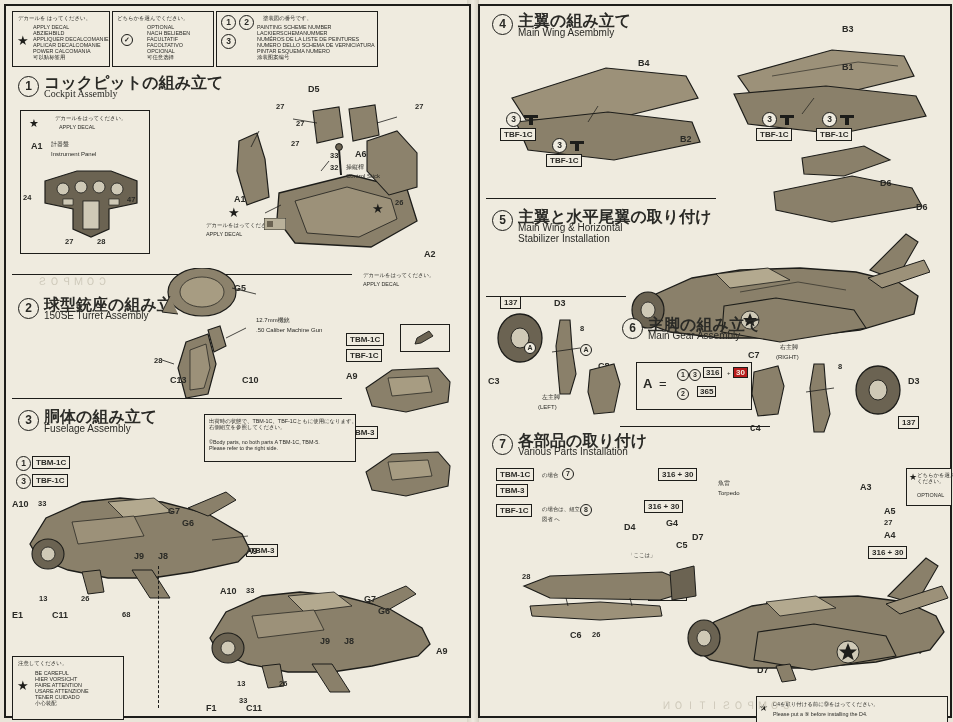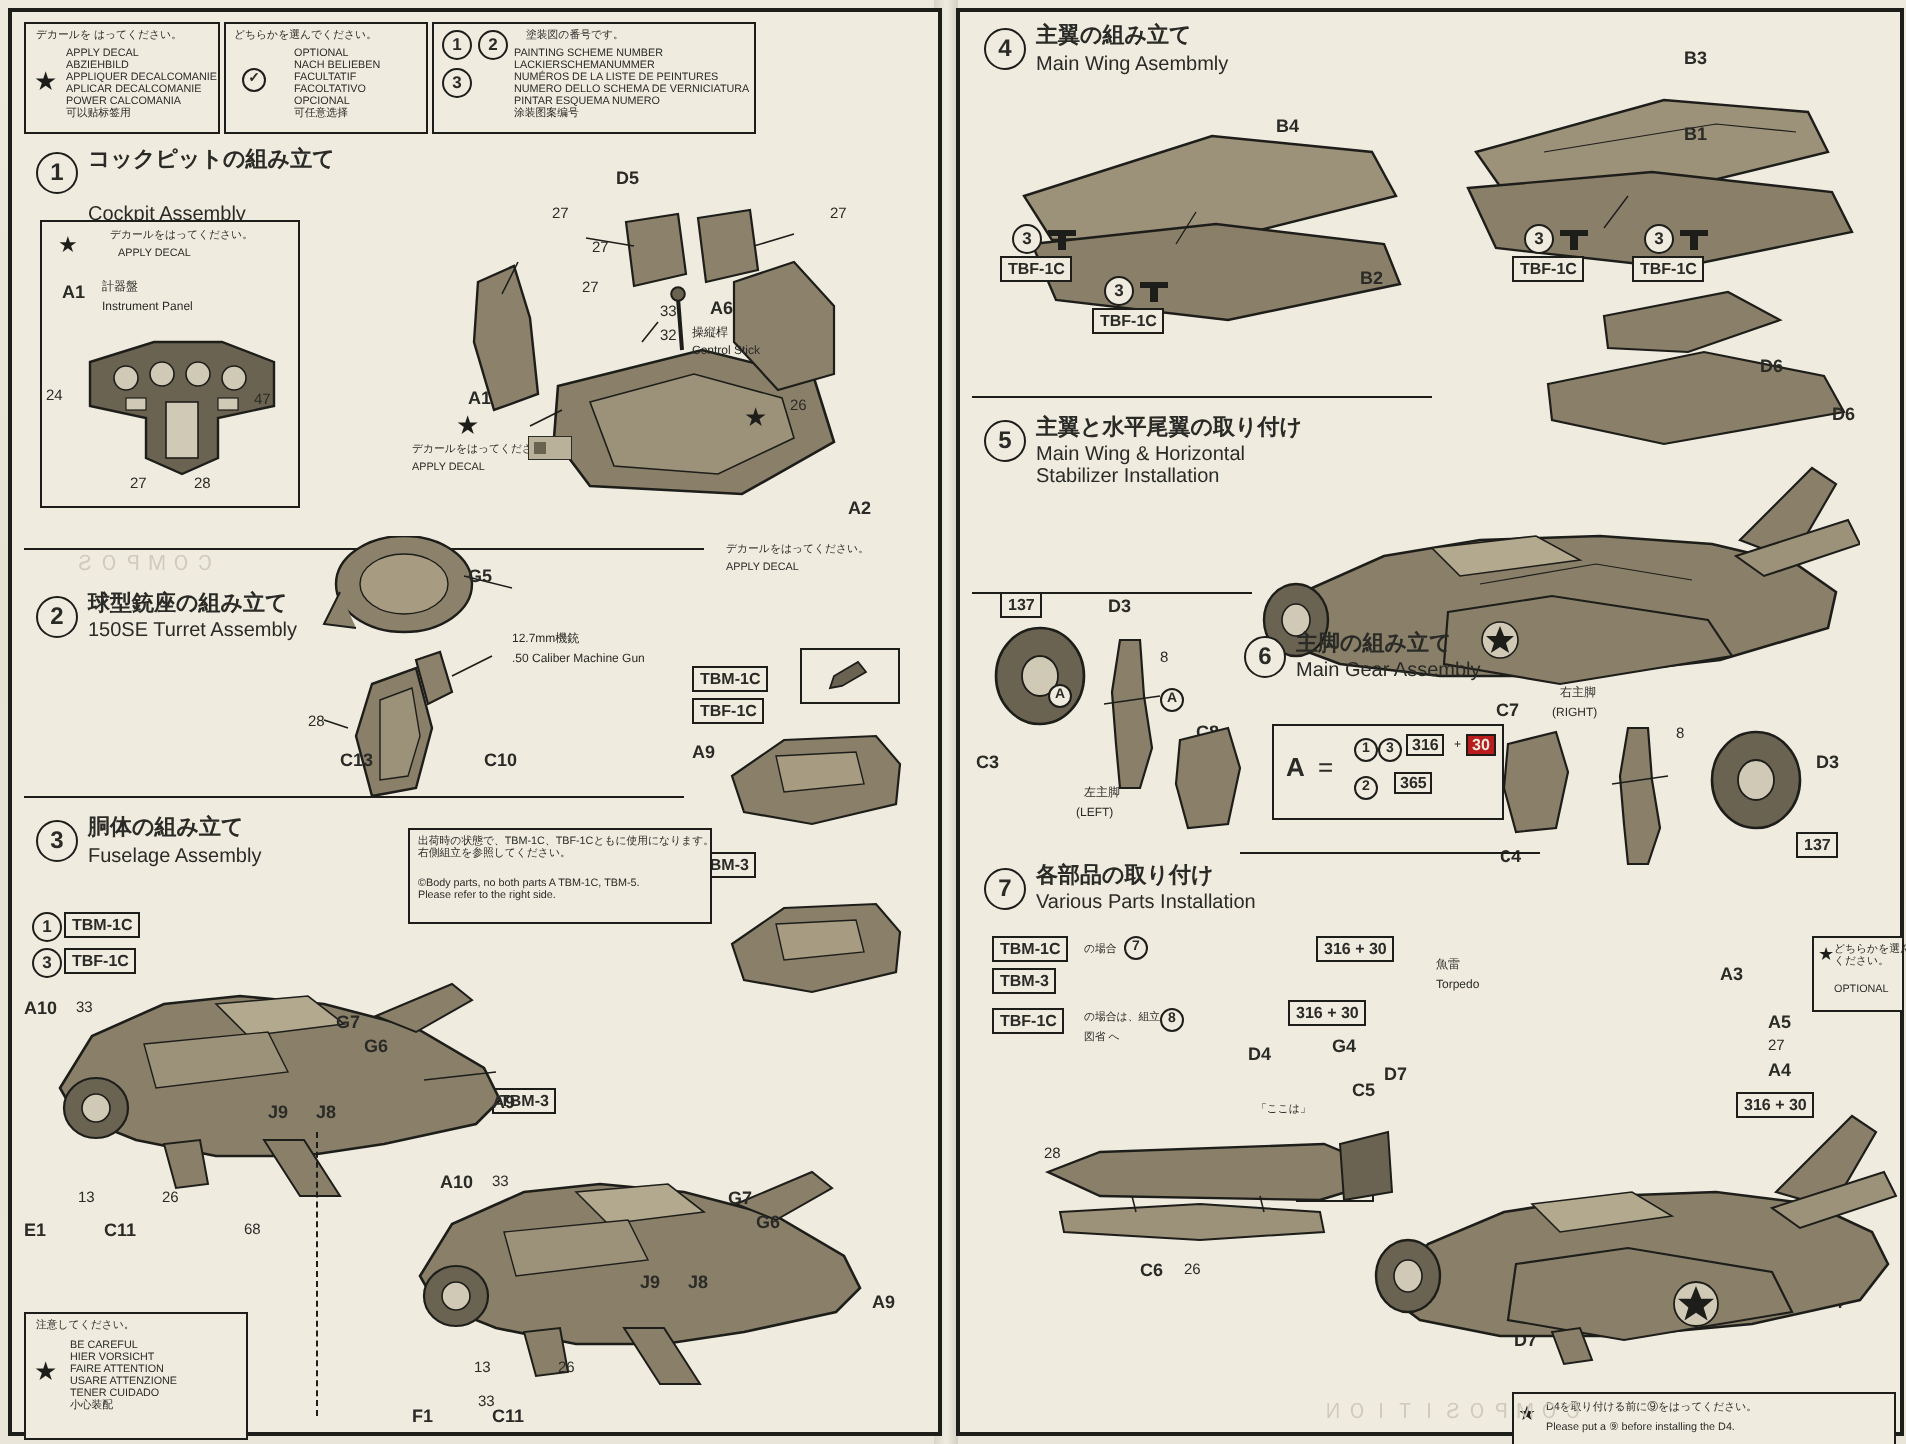--- a/index.html
+++ b/index.html
@@ -27,31 +27,31 @@
   .gutter{
     position:absolute;left:467px;top:0;width:12px;height:722px;
     background:linear-gradient(90deg,#d8d4c6,#efece1,#d4d0c2);
   }
   
   .box{position:absolute;border:1.5px solid #1d1d1a;background:#efebdf;}
   .thin{border-width:1px;}
   .txt{position:absolute;white-space:pre;line-height:1.12;}
   .tiny{font-size:6px;}
   .tiny5{font-size:5.4px;}
-  .sectitle-jp{font-size:11px;font-weight:bold;text-align:right;}
+  .sectitle-jp{font-size:16px;font-weight:bold;text-align:right;}
   .sectitle-en{font-size:10px;}
   .num-circle{
     position:absolute;width:19px;height:19px;border-radius:50%;
     border:1.6px solid #1d1d1a;background:#efebdf;
     font-size:12px;font-weight:bold;text-align:center;line-height:18px;
   }
   .num-circle.sm{width:13px;height:13px;font-size:8.5px;line-height:12px;border-width:1.2px;}
   .num-circle.xs{width:10px;height:10px;font-size:7px;line-height:9px;border-width:1px;}
   .part-lbl{position:absolute;font-size:9px;font-weight:bold;}
-  .part-sm{position:absolute;font-size:7.5px;font-weight:normal;}
+  .part-sm{position:absolute;font-size:7.5px;font-weight:bold;}
   .star{
     position:absolute;color:#1d1d1a;font-size:13px;line-height:13px;
   }
   .tagbox{
     position:absolute;border:1.4px solid #1d1d1a;background:#efebdf;
     font-size:8px;font-weight:bold;padding:1px 3px;white-space:nowrap;
   }
   .tagbox.dark{background:#b91c1c;color:#efebdf;}
   
   .art{position:absolute;}
@@ -101,21 +101,21 @@
     <div class="txt tiny5" style="left:40px;top:12px;">PAINTING SCHEME NUMBER
 LACKIERSCHEMANUMMER
 NUMÉROS DE LA LISTE DE PEINTURES
 NUMERO DELLO SCHEMA DE VERNICIATURA
 PINTAR ESQUEMA NUMERO
 涂装图案编号</div>
   </div>
 
   <div class="num-circle" style="left:12px;top:70px;">1</div>
   <div class="txt sectitle-jp" style="left:38px;top:68px;">コックピットの組み立て</div>
-  <div class="txt sectitle-en" style="left:38px;top:96px;">Cockpit Assembly</div>
+  <div class="txt sectitle-en" style="left:38px;top:82px;font-family:Liberation Serif, serif;">Cockpit Assembly</div>
 
   <div class="box" style="left:14px;top:104px;width:128px;height:142px;">
     <div class="txt tiny5" style="left:34px;top:4px;">デカールをはってください。</div>
     <div class="txt tiny5" style="left:38px;top:13px;">APPLY DECAL</div>
     <span class="star" style="left:8px;top:6px;font-size:11px;">★</span>
     <div class="part-lbl" style="left:10px;top:30px;">A1</div>
     <div class="txt tiny" style="left:30px;top:30px;">計器盤</div>
     <div class="txt tiny" style="left:30px;top:40px;">Instrument Panel</div>
     <div class="art" style="left:18px;top:52px;">
       <svg width="104" height="80" viewBox="0 0 104 80">

